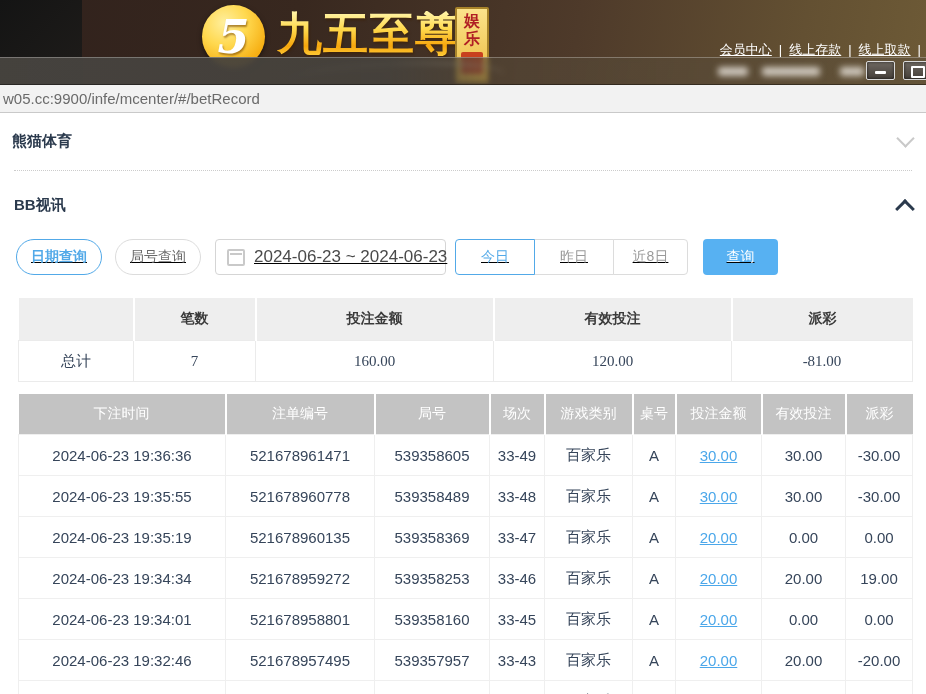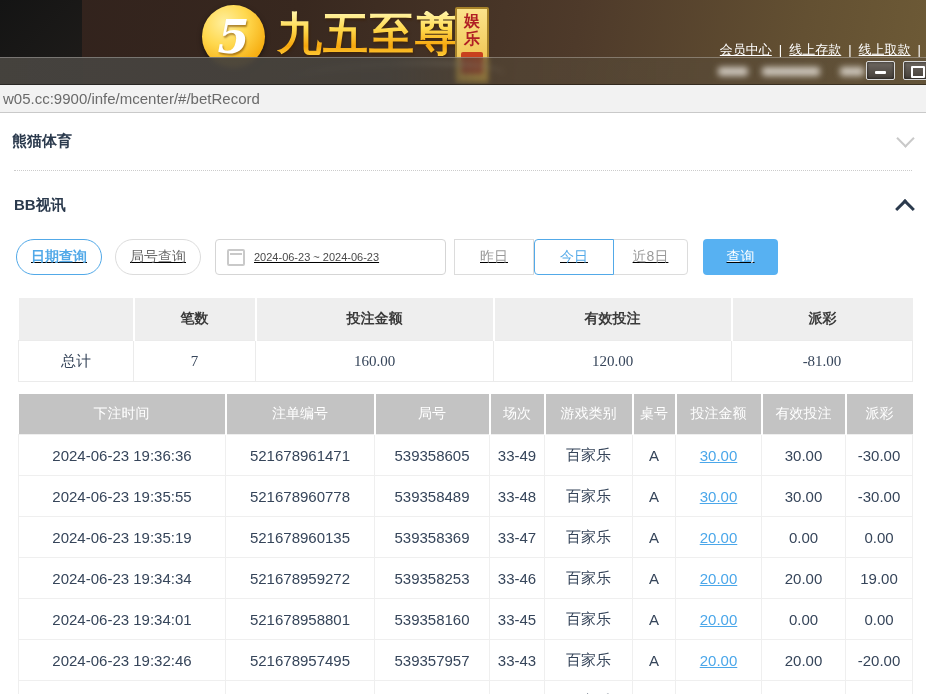--- a/index.html
+++ b/index.html
@@ -64,21 +64,21 @@
   
   .filters{display:flex;align-items:center;padding-left:16px;height:36px;text-decoration:underline;}
   .pill{height:36px;border-radius:18px;background:#fff;font-size:14px;cursor:pointer;box-sizing:border-box;
         display:inline-flex;align-items:center;justify-content:center;}
   .pill-active{width:86px;border:1px solid #52a9e8;color:#52a9e8;font-weight:bold;}
   .pill-plain{width:86px;border:1px solid #dcdcdc;color:#6a6a6a;margin-left:13px;}
   .date-box{margin-left:14px;width:231px;height:36px;border:1px solid #d5d5d5;border-radius:4px;box-sizing:border-box;
         display:flex;align-items:center;padding:0 11px;cursor:pointer;background:#fff;}
   .cal-icon{width:14px;height:13px;border:2px solid #c9c9c9;border-radius:2px;position:relative;margin-right:9px;flex:0 0 auto;}
   .cal-icon::before{content:"";position:absolute;left:1px;top:2px;right:1px;height:2px;background:#c9c9c9;}
-  .date-text{font-size:11px;color:#4a4a4a;white-space:nowrap;}
+  .date-text{font-size:17px;color:#4a4a4a;white-space:nowrap;}
   .tab-group{display:flex;margin-left:9px;}
   .tab{height:36px;box-sizing:border-box;display:inline-flex;align-items:center;justify-content:center;
        font-size:14px;background:#fff;border:1px solid #dcdcdc;color:#9a9a9a;cursor:pointer;}
   .tab-today{width:80px;border:1px solid #52a9e8;color:#52a9e8;border-radius:4px 0 0 4px;z-index:2;}
   .tab-mid{width:80px;margin-left:-1px;}
   .tab-last{width:75px;margin-left:-1px;border-radius:0 4px 4px 0;}
   .search-btn{margin-left:15px;width:75px;height:36px;border:none;border-radius:4px;background:#57b1f2;color:#fff;
        font-size:14px;cursor:pointer;}
 
   
@@ -147,22 +147,22 @@
     </div>
 
     <div class="filters">
       <button class="pill pill-active">日期查询</button>
       <button class="pill pill-plain">局号查询</button>
       <div class="date-box">
         <span class="cal-icon"></span>
         <span class="date-text">2024-06-23 ~ 2024-06-23</span>
       </div>
       <div class="tab-group">
+        <button class="tab tab-today">今日</button>
         <button class="tab tab-mid">昨日</button>
-        <button class="tab tab-today">今日</button>
         <button class="tab tab-last">近8日</button>
       </div>
       <button class="search-btn">查询</button>
     </div>
 
     <table class="sum">
       <colgroup>
           <col style="width:115px">
           <col style="width:122px">
           <col style="width:238px">

